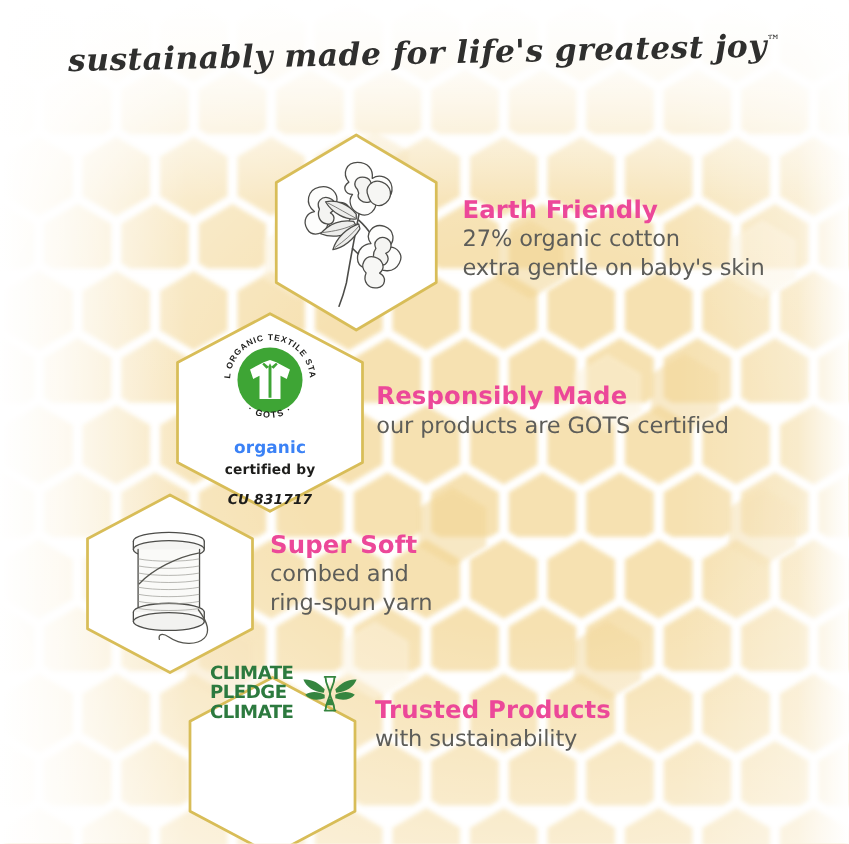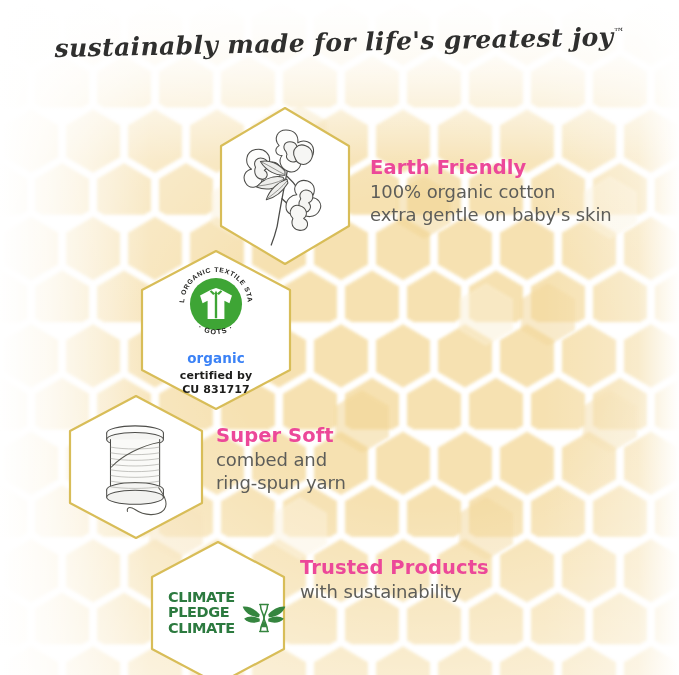--- a/index.html
+++ b/index.html
@@ -234,21 +234,21 @@
             <path d="M37 41 C45 45, 53 50, 59 53"></path>
             <path d="M43 77 C50 72, 57 66, 62 60"></path>
           </g>
         </g>
       </svg>
     </div>
   </div>
 
   <div class="ftext" style="left:370px; top:156px;">
     <div class="ftitle">Earth Friendly</div>
-    <div class="fline">100% organic cotton</div>
+    <div class="fline">27% organic cotton</div>
     <div class="fline">extra gentle on baby's skin</div>
   </div>
 
   <div class="hex" style="left:133px; top:247px; width:166px; height:166px;">
     <svg viewBox="0 0 166 166" width="166" height="166" xmlns="http://www.w3.org/2000/svg">
       <polygon points="83,4 157,43 157,123 83,162 9,123 9,43" fill="#ffffff" stroke="#d8bd58" stroke-width="2.2" stroke-linejoin="round" vector-effect="non-scaling-stroke"></polygon>
     </svg>
   </div>
 
   <div class="gots-wrap" style="left:151px; top:262px;">
@@ -270,23 +270,27 @@
 
       <text font-family="'Liberation Sans', sans-serif" font-size="8.1" font-weight="700" fill="#1d1d1b" letter-spacing="0.85">
         <textPath href="#arcTop" startOffset="50%" text-anchor="middle">GLOBAL ORGANIC TEXTILE STANDARD</textPath>
       </text>
       <text font-family="'Liberation Sans', sans-serif" font-size="8.6" font-weight="700" fill="#1d1d1b" letter-spacing="1.4">
         <textPath href="#arcBot" startOffset="50%" text-anchor="middle">· GOTS ·</textPath>
       </text>
     </svg>
     <div class="gots-organic">organic</div>
     <div class="gots-sub">certified by</div>
-    <div class="gots-sub" style="margin-top:0;">CU 831717</div>
-  </div>
-
+    <div class="gots-sub" style="margin-top:10px;font-style:italic;">CU 831717</div>
+  </div>
+
+  <div class="ftext" style="left:301px; top:305px;">
+    <div class="ftitle">Responsibly Made</div>
+    <div class="fline">our products are GOTS certified</div>
+  </div>
 
   <div class="hex" style="left:62px; top:392px; width:148px; height:150px;">
     <svg viewBox="0 0 148 150" width="148" height="150" xmlns="http://www.w3.org/2000/svg">
       <polygon points="74,4 140,39 140,111 74,146 8,111 8,39" fill="#ffffff" stroke="#d8bd58" stroke-width="2.2" stroke-linejoin="round" vector-effect="non-scaling-stroke"></polygon>
     </svg>
     <div class="hex-art">
       <svg viewBox="0 0 110 112" width="104" height="106" xmlns="http://www.w3.org/2000/svg">
         <g stroke="#4c4c49" stroke-width="1.1" fill="#fbfbfa" stroke-linejoin="round" stroke-linecap="round">
 
           <ellipse cx="54" cy="20" rx="30" ry="7.5"></ellipse>
@@ -324,21 +328,21 @@
     <div class="fline">combed and</div>
     <div class="fline">ring-spun yarn</div>
   </div>
 
   <div class="hex" style="left:144px; top:538px; width:148px; height:150px;">
     <svg viewBox="0 0 148 150" width="148" height="150" xmlns="http://www.w3.org/2000/svg">
       <polygon points="74,4 140,39 140,111 74,146 8,111 8,39" fill="#ffffff" stroke="#d8bd58" stroke-width="2.2" stroke-linejoin="round" vector-effect="non-scaling-stroke"></polygon>
     </svg>
   </div>
 
-  <div class="cpf" style="left:168px; top:590px;align-items:flex-end;">
+  <div class="cpf" style="left:168px; top:532px;">
     <div class="cpf-words">
       <span>CLIMATE</span>
       <span>PLEDGE</span>
       <span>CLIMATE</span>
     </div>
     <svg viewBox="0 0 62 50" width="44" height="36" xmlns="http://www.w3.org/2000/svg">
       <g fill="#35853f">
 
         <path d="M25 20 C18 12, 9 8, 1 9 C4 17, 12 23, 24 24 Z"></path>
         <path d="M25 26 C17 22, 9 22, 3 26 C8 32, 17 33, 25 30 Z"></path>

